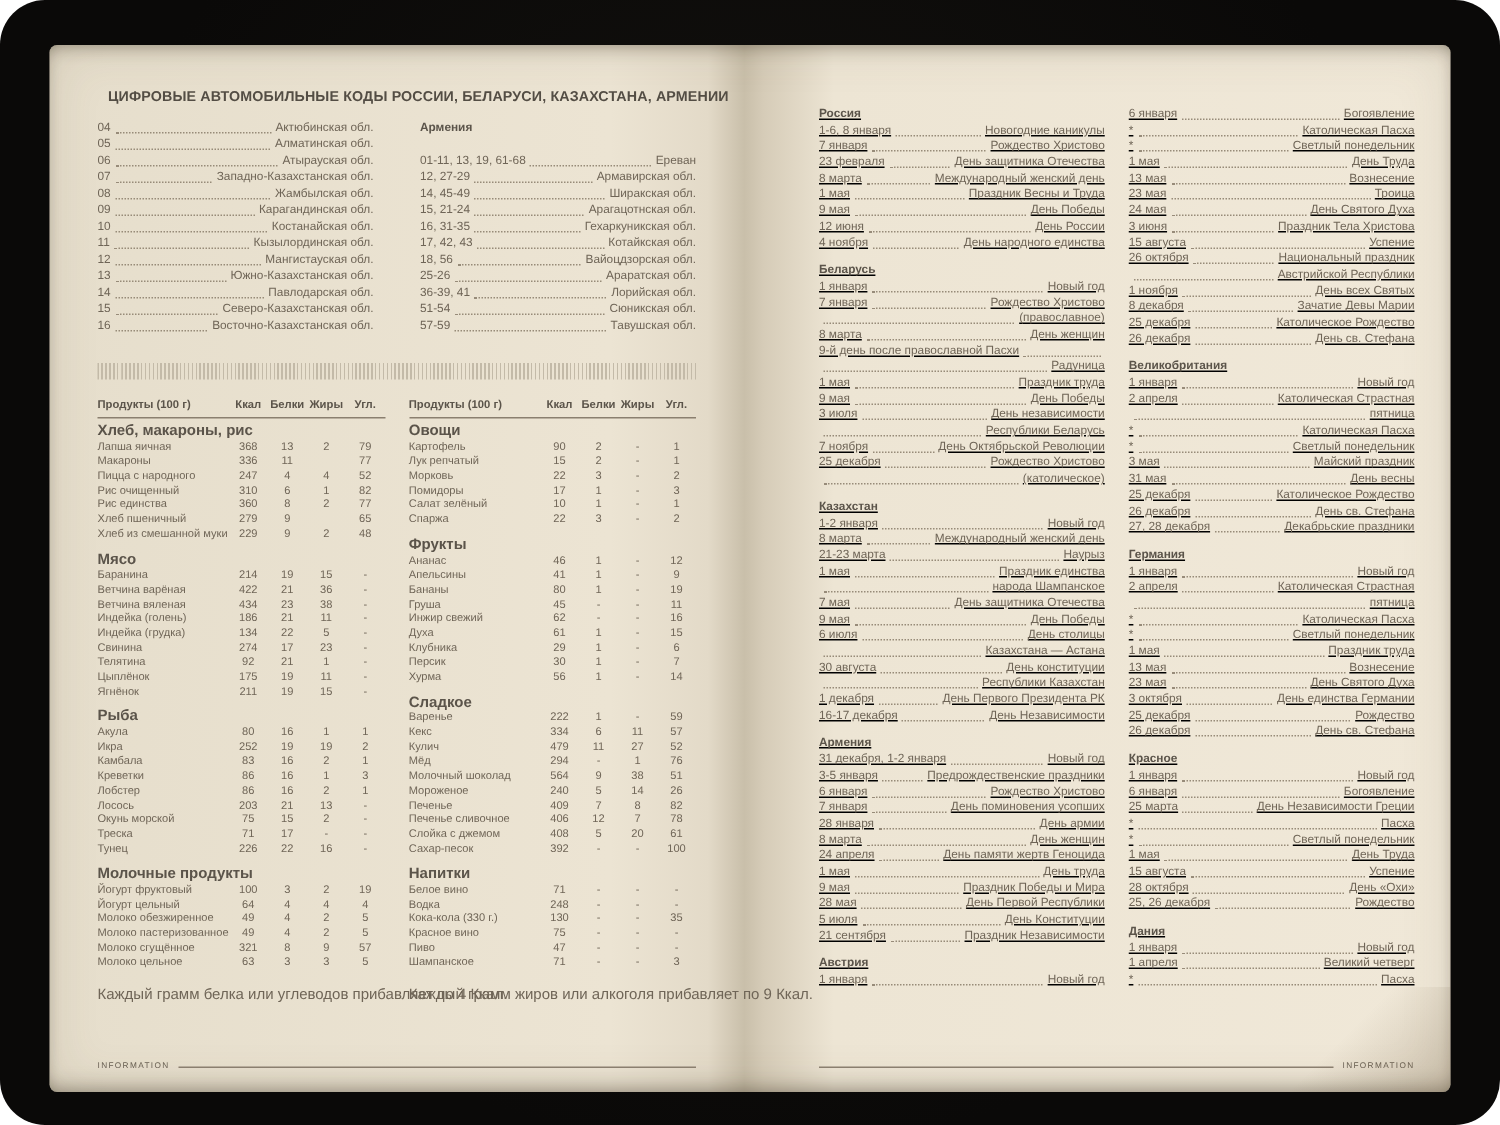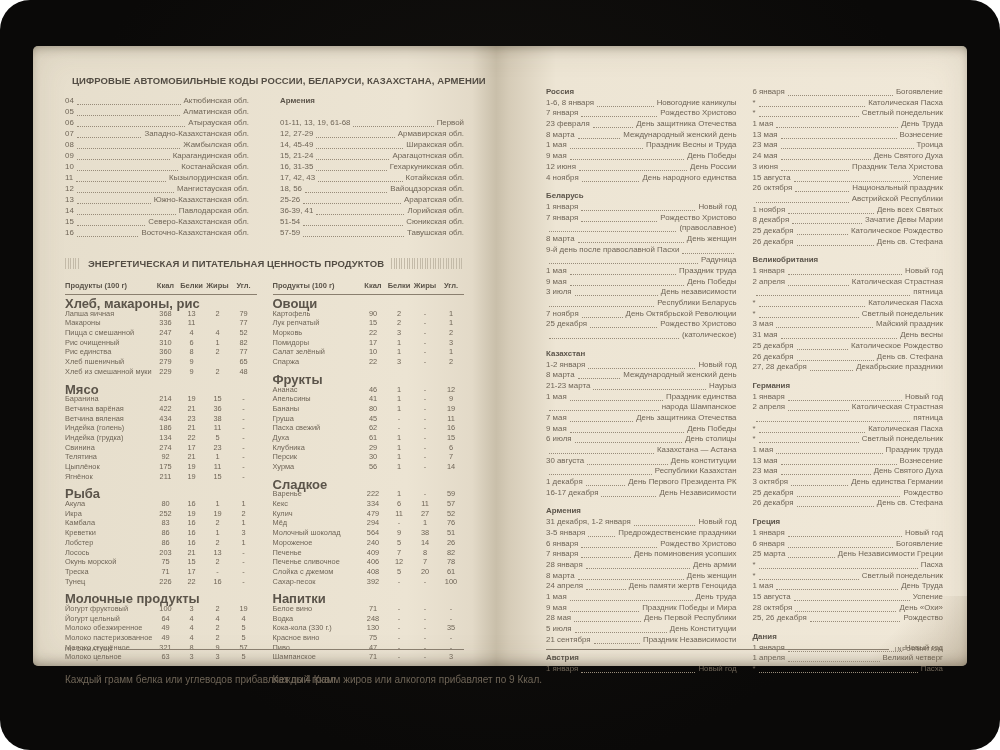--- a/index.html
+++ b/index.html
@@ -1,20 +1,20 @@
 <!DOCTYPE html>
 <html><head>
 <meta charset="utf-8">
 <style>
   html,body{margin:0;padding:0;}
   body{width:1000px;height:750px;position:relative;overflow:hidden;background:#ffffff;
        font-family:"Liberation Sans",sans-serif;}
   .cover{position:absolute;inset:0;background:radial-gradient(circle at 50% 40%,#151310 0%,#0a0908 70%);
          border-radius:30px;}
-  .spread{position:absolute;left:33px;top:46px;width:934px;height:620px;border-radius:5px;
+  .spread{position:absolute;left:33px;top:30px;width:934px;height:698px;border-radius:5px;
           background:linear-gradient(90deg,#e6decc 0%,#ece4d3 40%,#e3dac8 47%,#c9bfaa 49.6%,#d6ccb8 51%,#ede5d4 56%,#f0e8d8 100%);
           box-shadow:inset 0 7px 12px -7px rgba(40,30,15,.45), inset 0 -9px 14px -9px rgba(40,30,15,.5),
                      inset 0 0 34px rgba(90,75,50,.14);}
   .spread::after{content:"";position:absolute;right:0;bottom:0;width:110px;height:70px;
           border-bottom-right-radius:5px;pointer-events:none;
           background:linear-gradient(315deg, rgba(110,90,60,.28), rgba(0,0,0,0) 60%);}
   .page{position:absolute;top:0;height:100%;box-sizing:border-box;}
   .page.left{left:0;width:467px;padding:28px 36px 0 32px;}
   .page.right{left:467px;width:467px;padding:28px 24px 0 46px;}
 
@@ -36,28 +36,28 @@
   .spacer11{height:11px;}
 
   
   .sec2-band{margin-top:18px;}
   .nut-wrap{display:flex;gap:16px;margin-top:9px;}
   .nut-col{flex:1;min-width:0;}
   .nhead{display:flex;font-size:7.5px;font-weight:bold;color:#5b544a;
          border-bottom:1px solid #8a7f6f;padding-bottom:3px;height:12px;align-items:center;}
   .nname{flex:1;white-space:nowrap;min-width:0;}
   .ncell{width:26px;text-align:center;flex:0 0 auto;}
-  .nsec-t{font-size:13px;font-weight:bold;color:#5b544a;height:9.7px;line-height:9.9px;margin-top:8px;}
+  .nsec-t{font-size:10px;font-weight:bold;color:#5b544a;height:9.7px;line-height:9.9px;margin-top:8px;}
   .nsec-t.first{margin-top:4px;}
   .nrow{display:flex;font-size:7.4px;color:#6f6557;height:9.7px;line-height:9.9px;}
   .footnote{font-size:10px;color:#6f6557;margin-top:12px;white-space:nowrap;}
 
   
   .hol-wrap{display:flex;gap:16px;margin-top:13px;}
-  .hol-col{flex:1;min-width:0;}
+  .hol-col{flex:1;min-width:0;text-decoration:underline;}
   .h-group{margin-top:8px;}
   .h-group.first{margin-top:0;}
   .h-head{font-size:7.9px;font-weight:bold;color:#5b544a;height:10.7px;}
   .hol-col .lrow{height:10.7px;}
 
   
   .pfoot{position:absolute;bottom:14px;display:flex;align-items:center;gap:6px;
          font-size:5.5px;letter-spacing:.9px;color:#6a6154;}
   .pfoot .line{flex:1;height:1px;background:#8a7f6f;}
   .page.left .pfoot{left:32px;right:36px;}
@@ -144,21 +144,21 @@
             <span class="v">Восточно-Казахстанская обл.</span>
           </div>
         </div>
       <div class="cc-col">
         <div class="cc-head">Армения</div>
         <div class="spacer11"></div>
         <div id="cc2">
             <div class="lrow">
               <span class="d">01-11, 13, 19, 61-68</span>
               <span class="dots"></span>
-              <span class="v">Первой</span>
+              <span class="v">Ереван</span>
             </div>
             <div class="lrow">
               <span class="d">12, 27-29</span>
               <span class="dots"></span>
               <span class="v">Армавирская обл.</span>
             </div>
             <div class="lrow">
               <span class="d">14, 45-49</span>
               <span class="dots"></span>
               <span class="v">Ширакская обл.</span>
@@ -202,21 +202,20 @@
               <span class="d">57-59</span>
               <span class="dots"></span>
               <span class="v">Тавушская обл.</span>
             </div>
           </div>
       </div>
     </div>
 
     <div class="band sec2-band">
       <span class="stripe small"></span>
-      <span class="title">ЭНЕРГЕТИЧЕСКАЯ И ПИТАТЕЛЬНАЯ ЦЕННОСТЬ ПРОДУКТОВ</span>
       <span class="stripe fill"></span>
     </div>
 
     <div class="nut-wrap">
       <div class="nut-col">
         <div class="nhead">
           <span class="nname">Продукты (100 г)</span>
           <span class="ncell">Ккал</span>
           <span class="ncell">Белки</span>
           <span class="ncell">Жиры</span>
@@ -232,21 +231,21 @@
               <span class="ncell">79</span>
             </div>
             <div class="nrow">
               <span class="nname">Макароны</span>
               <span class="ncell">336</span>
               <span class="ncell">11</span>
               <span class="ncell"></span>
               <span class="ncell">77</span>
             </div>
             <div class="nrow">
-              <span class="nname">Пицца с смешанной</span>
+              <span class="nname">Пицца с народного</span>
               <span class="ncell">247</span>
               <span class="ncell">4</span>
               <span class="ncell">4</span>
               <span class="ncell">52</span>
             </div>
             <div class="nrow">
               <span class="nname">Рис очищенный</span>
               <span class="ncell">310</span>
               <span class="ncell">6</span>
               <span class="ncell">1</span>
@@ -522,21 +521,21 @@
               <span class="ncell">19</span>
             </div>
             <div class="nrow">
               <span class="nname">Груша</span>
               <span class="ncell">45</span>
               <span class="ncell">-</span>
               <span class="ncell">-</span>
               <span class="ncell">11</span>
             </div>
             <div class="nrow">
-              <span class="nname">Пасха свежий</span>
+              <span class="nname">Инжир свежий</span>
               <span class="ncell">62</span>
               <span class="ncell">-</span>
               <span class="ncell">-</span>
               <span class="ncell">16</span>
             </div>
             <div class="nrow">
               <span class="nname">Духа</span>
               <span class="ncell">61</span>
               <span class="ncell">1</span>
               <span class="ncell">-</span>
@@ -1126,21 +1125,21 @@
               <span class="dots"></span>
               <span class="v">Рождество</span>
             </div>
             <div class="lrow">
               <span class="d">26 декабря</span>
               <span class="dots"></span>
               <span class="v">День св. Стефана</span>
             </div>
           </div>
           <div class="h-group">
-            <div class="h-head">Греция</div>
+            <div class="h-head">Красное</div>
             <div class="lrow">
               <span class="d">1 января</span>
               <span class="dots"></span>
               <span class="v">Новый год</span>
             </div>
             <div class="lrow">
               <span class="d">6 января</span>
               <span class="dots"></span>
               <span class="v">Богоявление</span>
             </div>

